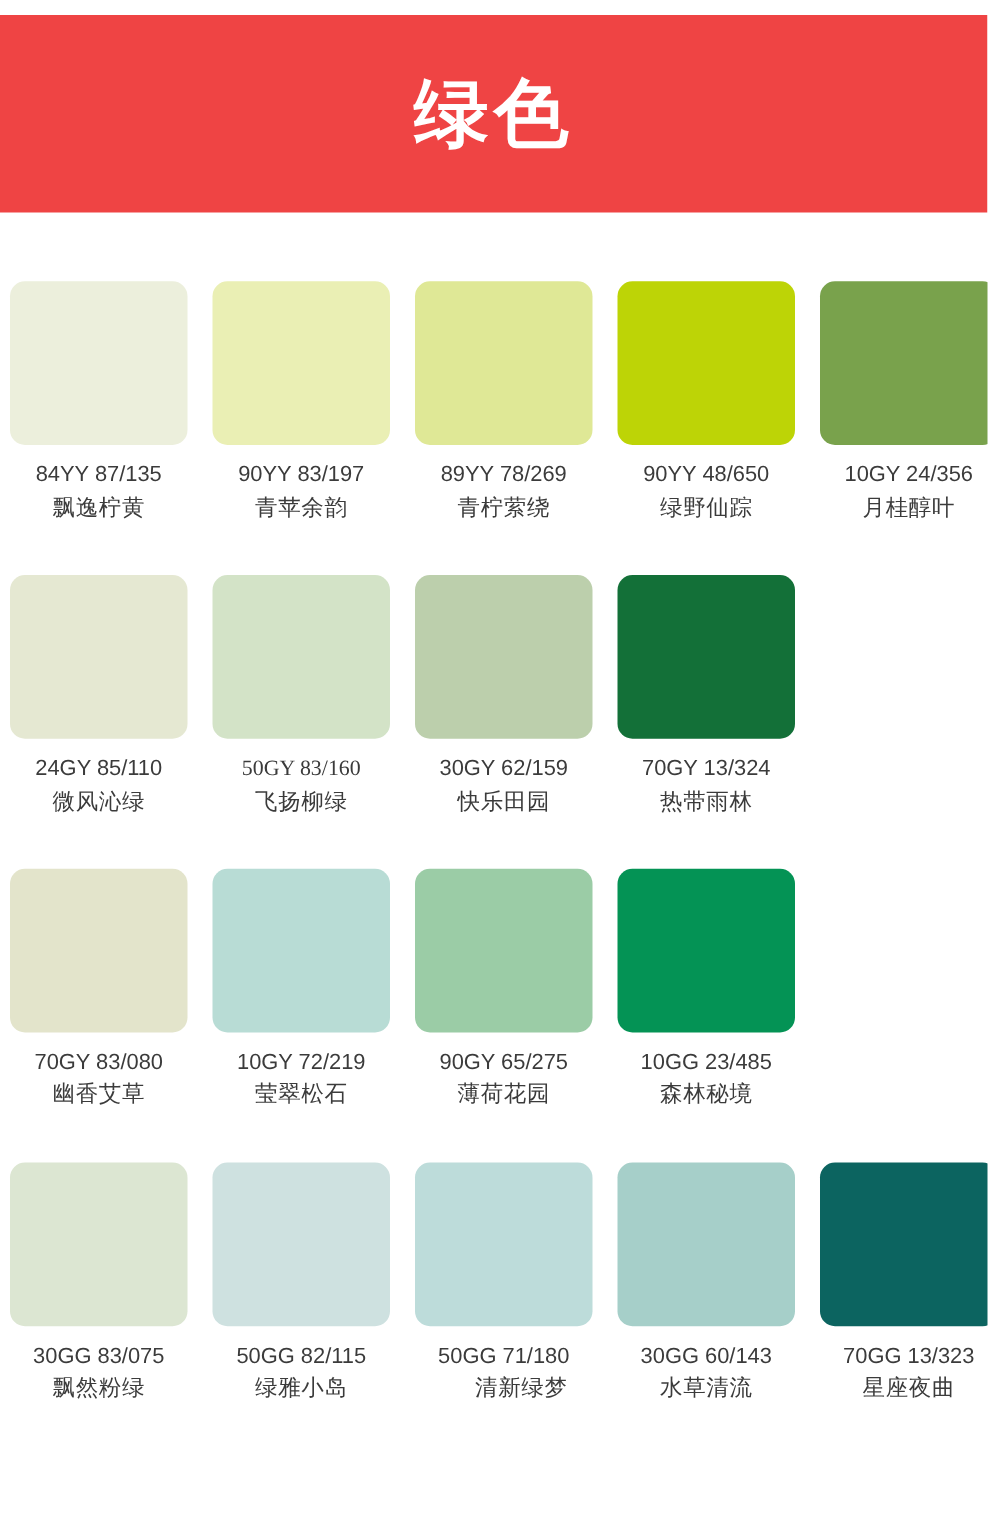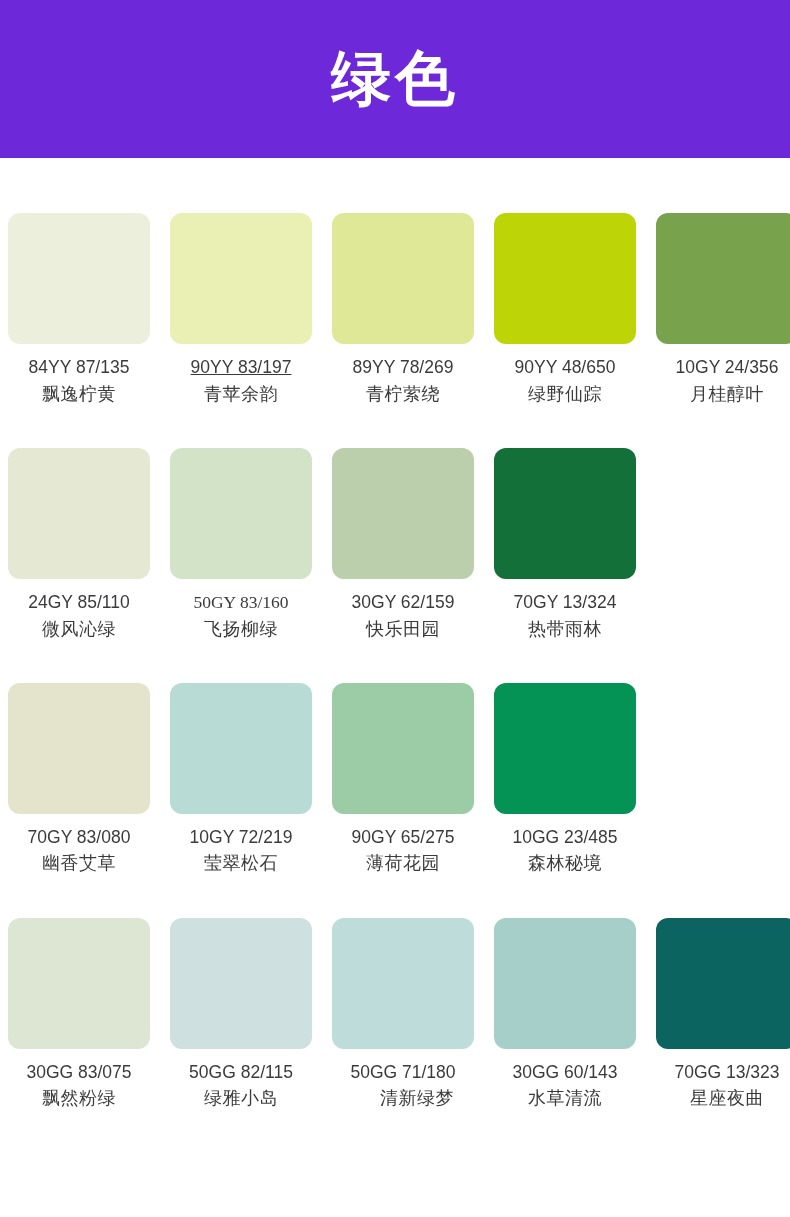--- a/index.html
+++ b/index.html
@@ -116,37 +116,37 @@
   }
   .bottom-spacer {
     height: 40px;
   }
 </style>
 </head>
 <body>
 
 <div class="page" style="background-color: rgb(255, 255, 255);">
 
-  <div class="header" style="background-color: #6d28d9;">
+  <div class="header" style="background-color: #ef4444; margin-top: 12px;">
     <h1 class="header-title" style="color: rgb(255, 255, 255);">绿色</h1>
   </div>
 
   <div class="top-spacer"></div>
 
   <div class="palette-grid">
 
     <div class="palette-row">
       <div class="swatch-cell">
         <div class="swatch-chip" style="background-color: rgb(236, 239, 220);"></div>
         <div class="swatch-code" style="color: rgb(59, 59, 59);">84YY 87/135</div>
         <div class="swatch-name" style="color: rgb(59, 59, 59);">飘逸柠黄</div>
       </div>
       <div class="swatch-cell">
         <div class="swatch-chip" style="background-color: rgb(234, 239, 180);"></div>
-        <div class="swatch-code" style="color: rgb(59, 59, 59); text-decoration: underline;">90YY 83/197</div>
+        <div class="swatch-code" style="color: rgb(59, 59, 59);">90YY 83/197</div>
         <div class="swatch-name" style="color: rgb(59, 59, 59);">青苹余韵</div>
       </div>
       <div class="swatch-cell">
         <div class="swatch-chip" style="background-color: rgb(223, 232, 150);"></div>
         <div class="swatch-code" style="color: rgb(59, 59, 59);">89YY 78/269</div>
         <div class="swatch-name" style="color: rgb(59, 59, 59);">青柠萦绕</div>
       </div>
       <div class="swatch-cell">
         <div class="swatch-chip" style="background-color: rgb(189, 212, 6);"></div>
         <div class="swatch-code" style="color: rgb(59, 59, 59);">90YY 48/650</div>

